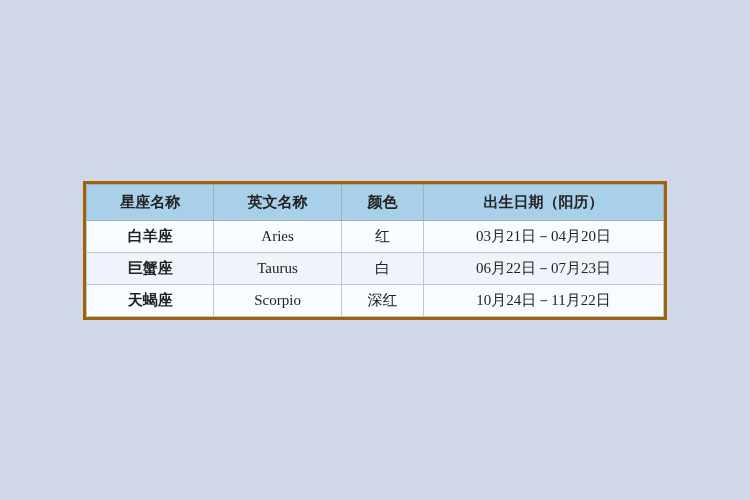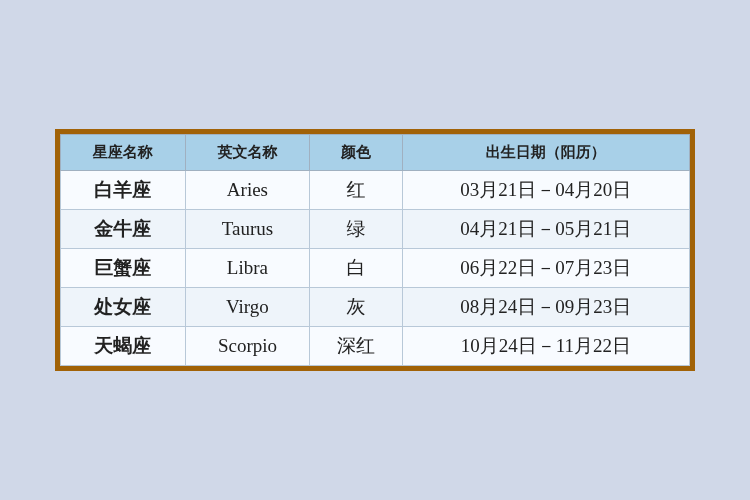--- a/index.html
+++ b/index.html
@@ -13,22 +13,22 @@
       height: 500px;
       background-color: #d0d8e8;
       display: flex;
       align-items: center;
       justify-content: center;
       font-family: "SimSun", "宋体", serif;
     }
 
     .table-container {
       background-color: #bef264;
-      border: 5px solid #a16207;
-      width: 640px;
+      border: 3px solid #a16207;
+      width: 584px;
     }
 
     table {
       width: 100%;
       border-collapse: collapse;
     }
 
     thead tr {
       background-color: #a8d0e8;
     }
@@ -47,21 +47,21 @@
     }
 
     tbody tr:nth-child(even) {
       background-color: #eef4fa;
     }
 
     tbody td {
       border: 1px solid #b8c8d8;
       padding: 6px 12px;
       text-align: center;
-      font-size: 19px;
+      font-size: 15px;
       color: #222;
     }
 
     tbody td:first-child {
       font-weight: bold;
     }
   </style>
 </head>
 <body>
 
@@ -76,36 +76,24 @@
       </tr>
     </thead>
     <tbody id="table-body">
     <tr>
           <td>白羊座</td>
           <td>Aries</td>
           <td>红</td>
           <td>03月21日－04月20日</td>
         </tr>
         <tr>
-          <td>金牛座</td>
+          <td>巨蟹座</td>
           <td>Taurus</td>
-          <td>绿</td>
-          <td>04月21日－05月21日</td>
-        </tr>
-        <tr>
-          <td>巨蟹座</td>
-          <td>Libra</td>
           <td>白</td>
           <td>06月22日－07月23日</td>
-        </tr>
-        <tr>
-          <td>处女座</td>
-          <td>Virgo</td>
-          <td>灰</td>
-          <td>08月24日－09月23日</td>
         </tr>
         <tr>
           <td>天蝎座</td>
           <td>Scorpio</td>
           <td>深红</td>
           <td>10月24日－11月22日</td>
         </tr>
       </tbody>
   </table>
 </div>

